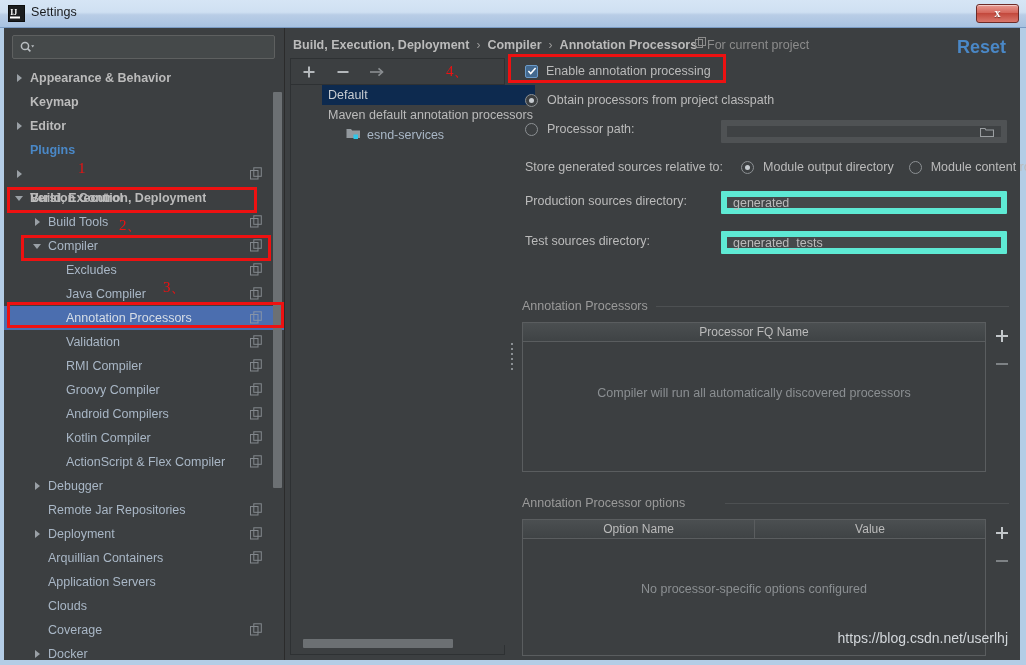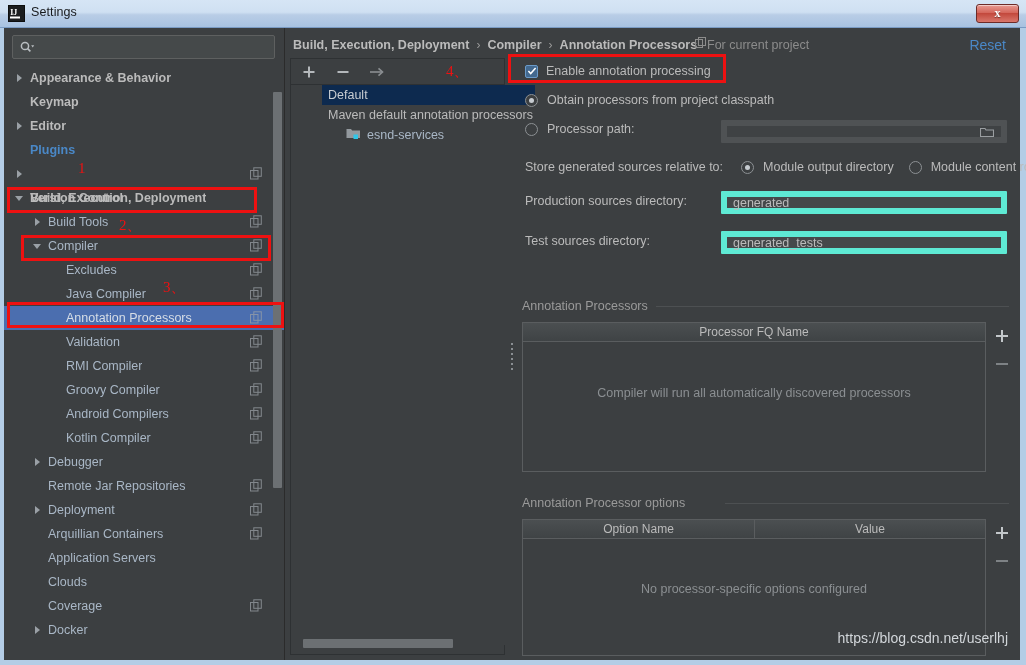--- a/index.html
+++ b/index.html
@@ -117,21 +117,21 @@
     font-size: 12.5px; font-weight: bold; color: #bbbbbb;
   }
   .crumb-sep { color: #9a9a9a; font-weight: normal; font-size: 12px; }
   .project-scope {
     position: absolute; left: 410px; top: 9px;
     display: flex; align-items: center; 
     font-size: 12.5px; color: #8c8c8c;
   }
   .reset-link {
     position: absolute; right: 14px; top: 9px;
-    font-size: 14px; color: #4a88c7; font-weight: normal; cursor: pointer;
+    font-size: 18px; color: #4a88c7; font-weight: bold; cursor: pointer;
   }
 
   
   .profiles {
     position: absolute; left: 5px; top: 30px; width: 215px; height: 597px;
     background: #3c3f41; border: 1px solid #2e3133;
   }
   .profiles-toolbar {
     position: absolute; left: 0; top: 0; width: 213px; height: 26px;
     background: #3c3f41; border-bottom: 1px solid #2e3133;
@@ -377,20 +377,28 @@
             <span class="tw-slot"></span>
             <span class="tree-label" style="margin-left: 4px;">Android Compilers</span>
             <span class="copy-badge"><svg width="13" height="13" viewBox="0 0 13 13">
                 <rect x="0.5" y="3.5" width="7.5" height="8.5" fill="none" stroke="#9aa0a6"></rect>
                 <rect x="3.8" y="0.8" width="7.5" height="8.5" fill="none" stroke="#9aa0a6"></rect>
               </svg></span>
           </div>
           <div class="tree-row" style="padding-left: 44px;">
             <span class="tw-slot"></span>
             <span class="tree-label" style="margin-left: 4px;">Kotlin Compiler</span>
+            <span class="copy-badge"><svg width="13" height="13" viewBox="0 0 13 13">
+                <rect x="0.5" y="3.5" width="7.5" height="8.5" fill="none" stroke="#9aa0a6"></rect>
+                <rect x="3.8" y="0.8" width="7.5" height="8.5" fill="none" stroke="#9aa0a6"></rect>
+              </svg></span>
+          </div>
+          <div class="tree-row" style="padding-left: 44px;">
+            <span class="tw-slot"></span>
+            <span class="tree-label" style="margin-left: 4px;">ActionScript &amp; Flex Compiler</span>
             <span class="copy-badge"><svg width="13" height="13" viewBox="0 0 13 13">
                 <rect x="0.5" y="3.5" width="7.5" height="8.5" fill="none" stroke="#9aa0a6"></rect>
                 <rect x="3.8" y="0.8" width="7.5" height="8.5" fill="none" stroke="#9aa0a6"></rect>
               </svg></span>
           </div>
           <div class="tree-row" style="padding-left: 26px;">
             <span class="tw-slot">
               <span class="tw"></span>
             </span>
             <span class="tree-label" style="margin-left: 4px;">Debugger</span>

